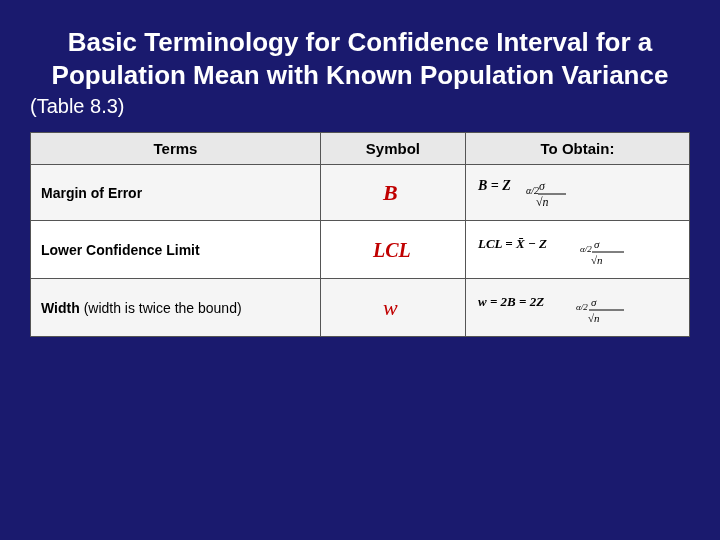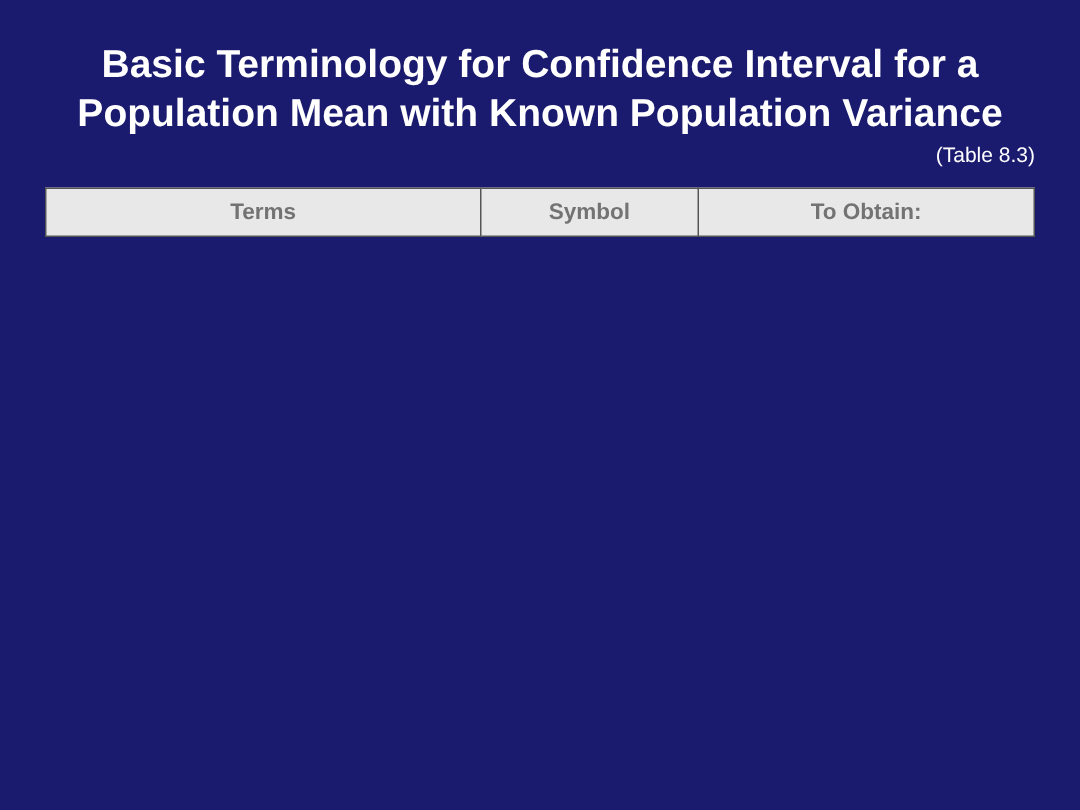--- a/index.html
+++ b/index.html
@@ -15,45 +15,45 @@
       overflow: hidden;
     }
 
     .slide {
       width: 720px;
       height: 524px;
       background: #1a1a6e;
       color: white;
       display: flex;
       flex-direction: column;
-      align-items: flex-end;
+      align-items: flex-start;
       padding: 18px 30px 18px 30px;
     }
 
     .title {
       font-size: 26px;
       font-weight: bold;
       text-align: center;
       line-height: 1.25;
       margin-bottom: 4px;
       color: white;
     }
 
     .subtitle {
-      font-size: 14px;
+      font-size: 20px;
       text-align: center;
       color: white;
       margin-bottom: 14px;
     }
 
     table {
       width: 660px;
       border-collapse: collapse;
       background: white;
-      color: #737373;
+      color: #000000;
     }
 
     th, td {
       border: 1px solid #555;
       padding: 7px 10px;
       vertical-align: middle;
     }
 
     thead tr th {
       background: #e8e8e8;
@@ -94,18 +94,69 @@
       <tr>
         <th class="col-terms">Terms</th>
         <th class="col-symbol">Symbol</th>
         <th class="col-obtain">To Obtain:</th>
       </tr>
     </thead>
     <tbody>
 
 
 
+      <tr>
+        <td><strong>Margin of Error</strong></td>
+        <td class="symbol-cell">
+          <svg width="24" height="30" viewBox="0 0 24 30">
+            <text x="2" y="24" font-family="Times New Roman" font-style="italic" font-weight="bold" font-size="22" fill="#c00000">B</text>
+          </svg>
+        </td>
+        <td>
+          <svg width="110" height="38" viewBox="0 0 110 38">
+            <text x="2" y="18" font-family="Times New Roman" font-style="italic" font-weight="bold" font-size="14">B = Z</text>
+            <text x="50" y="22" font-family="Times New Roman" font-style="italic" font-size="10">α/2</text>
+            <line x1="62" y1="22" x2="90" y2="22" stroke="black" stroke-width="1"></line>
+            <text x="63" y="18" font-family="Times New Roman" font-style="italic" font-size="12">σ</text>
+            <text x="60" y="34" font-family="Times New Roman" font-style="italic" font-size="12">√n</text>
+          </svg>
+        </td>
+      </tr>
+
+      <tr>
+        <td><strong>Lower Confidence Limit</strong></td>
+        <td class="symbol-cell">
+          <svg width="44" height="30" viewBox="0 0 44 30">
+            <text x="2" y="24" font-family="Times New Roman" font-style="italic" font-weight="bold" font-size="20" fill="#c00000">LCL</text>
+          </svg>
+        </td>
+        <td>
+          <svg width="160" height="40" viewBox="0 0 160 40">
+            <text x="2" y="20" font-family="Times New Roman" font-style="italic" font-weight="bold" font-size="13">LCL = X̄ − Z</text>
+            <text x="104" y="24" font-family="Times New Roman" font-style="italic" font-size="9">α/2</text>
+            <line x1="116" y1="24" x2="148" y2="24" stroke="black" stroke-width="1"></line>
+            <text x="118" y="20" font-family="Times New Roman" font-style="italic" font-size="11">σ</text>
+            <text x="115" y="36" font-family="Times New Roman" font-style="italic" font-size="11">√n</text>
+          </svg>
+        </td>
+      </tr>
 
 
-
+      <tr>
+        <td><strong>Width</strong> (width is twice the bound)</td>
+        <td class="symbol-cell">
+          <svg width="24" height="30" viewBox="0 0 24 30">
+            <text x="2" y="24" font-family="Times New Roman" font-style="italic" font-size="22" fill="#c00000">w</text>
+          </svg>
+        </td>
+        <td>
+          <svg width="175" height="40" viewBox="0 0 175 40">
+            <text x="2" y="20" font-family="Times New Roman" font-style="italic" font-weight="bold" font-size="13">w = 2B = 2Z</text>
+            <text x="100" y="24" font-family="Times New Roman" font-style="italic" font-size="9">α/2</text>
+            <line x1="113" y1="24" x2="148" y2="24" stroke="black" stroke-width="1"></line>
+            <text x="115" y="20" font-family="Times New Roman" font-style="italic" font-size="11">σ</text>
+            <text x="112" y="36" font-family="Times New Roman" font-style="italic" font-size="11">√n</text>
+          </svg>
+        </td>
+      </tr>
     </tbody>
   </table>
 </div>
 
 </body></html>

